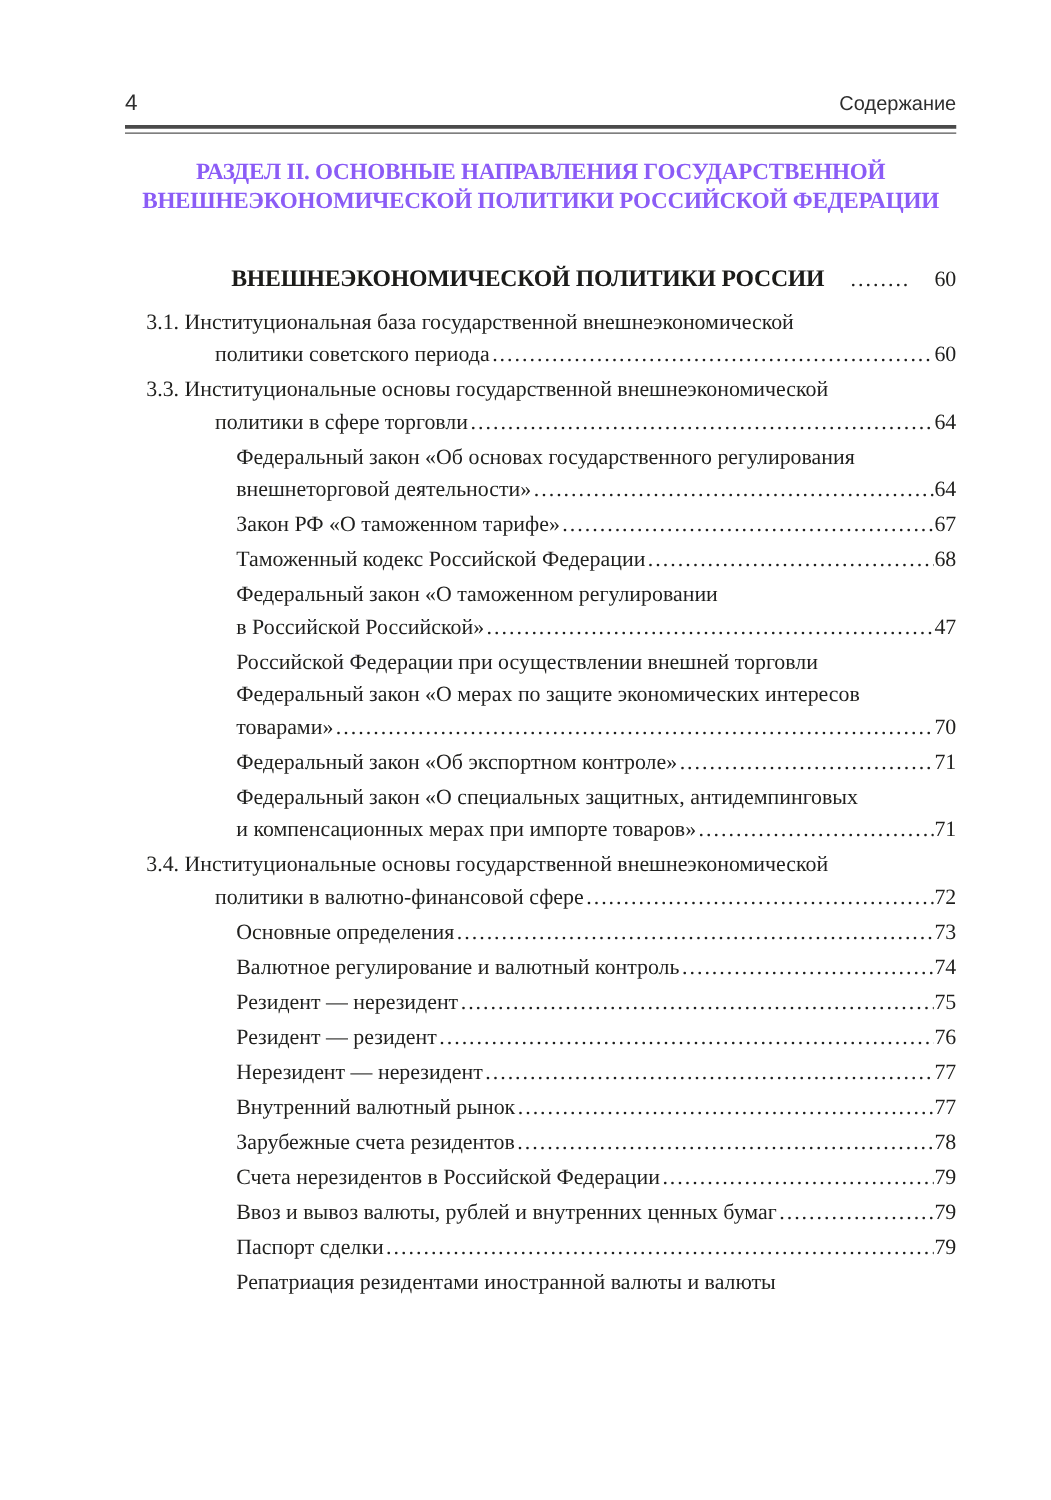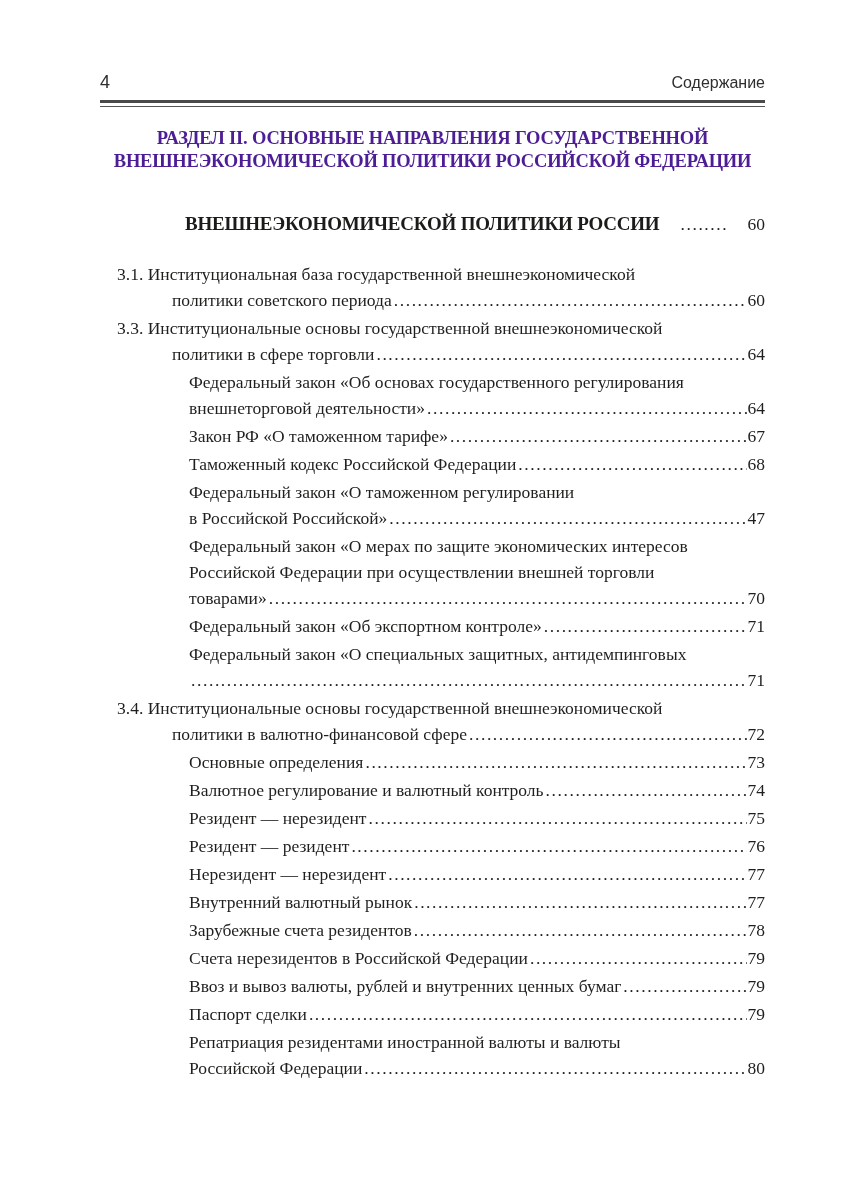--- a/index.html
+++ b/index.html
@@ -19,33 +19,33 @@
   .page-header .pgnum { font-size: 18px; }
   .page-header .hdr-label { font-size: 16px; }
   .rule { border: 0; margin: 0; }
   .rule-thick { margin-top: 7px; height: 2.5px; background: #4a4a4a; }
   .rule-thin  { margin-top: 3px; height: 1.5px; background: #555555; }
 
   
   .section-title {
     margin-top: 20px; text-align: center;
     font-weight: bold; font-size: 18.5px; line-height: 23px;
-    letter-spacing: -0.2px; color: #4c1d95;
+    letter-spacing: -0.2px; color: #8b5cf6;
   }
 
   
   .chapter { margin-top: 38px; margin-bottom: 6px; }
   .chapter .line { line-height: 25px; }
   .chapter .txt {
     font-weight: bold; font-size: 19px; letter-spacing: -0.2px; color: #1b1b19;
   }
   .chapter .line.ch2 { padding-left: 85px; gap: 19px; }
 
   
-  .toc { margin-top: 24px; }
+  .toc { margin-top: 8px; }
   .entry { margin-bottom: 2px; }
   .line { display: flex; align-items: baseline; }
   .txt { flex: 0 1 auto; white-space: nowrap; font-size: 17.5px; }
   .lvl1 > .line { padding-left: 72px; }
   .lvl1 > .line.first { padding-left: 17px; }
   .lvl2 > .line { padding-left: 89px; }
   .toc .line { line-height: 26px; }
 
   .dots {
     flex: 1 1 8px; min-width: 8px; overflow: hidden; white-space: nowrap;
@@ -139,46 +139,47 @@
           <span class="txt">Федеральный закон «О таможенном регулировании</span>
         </div>
       <div class="line last">
           <span class="txt">в Российской Российской»</span>
           <span class="dots"></span>
           <span class="pg">47</span>
         </div>
     </div>
 
     <div class="entry lvl2">
-      <div class="line first">
-          <span class="txt">Федеральный закон «О мерах по защите экономических интересов</span>
-        </div>
       <div class="line">
           <span class="txt">Российской Федерации при осуществлении внешней торговли</span>
         </div>
+      <div class="line first">
+          <span class="txt">Федеральный закон «О мерах по защите экономических интересов</span>
+        </div>
       <div class="line last">
           <span class="txt">товарами»</span>
           <span class="dots"></span>
           <span class="pg">70</span>
         </div>
     </div>
 
     <div class="entry lvl2">
       <div class="line first last">
           <span class="txt">Федеральный закон «Об экспортном контроле»</span>
           <span class="dots"></span>
           <span class="pg">71</span>
         </div>
     </div>
 
     <div class="entry lvl2">
       <div class="line first">
           <span class="txt">Федеральный закон «О специальных защитных, антидемпинговых</span>
         </div>
       <div class="line last">
+          <span class="txt">и компенсационных мерах при импорте товаров»</span>
           <span class="dots"></span>
           <span class="pg">71</span>
         </div>
     </div>
 
     <div class="entry lvl1">
       <div class="line first">
           <span class="txt">3.4. Институциональные основы государственной внешнеэкономической</span>
         </div>
       <div class="line last">
@@ -265,21 +266,16 @@
           <span class="txt">Паспорт сделки</span>
           <span class="dots"></span>
           <span class="pg">79</span>
         </div>
     </div>
 
     <div class="entry lvl2">
       <div class="line first">
           <span class="txt">Репатриация резидентами иностранной валюты и валюты</span>
         </div>
-      <div class="line last">
-          <span class="txt">Российской Федерации</span>
-          <span class="dots"></span>
-          <span class="pg">80</span>
-        </div>
     </div>
 
   </div>
 </div>
 
 </body></html>

